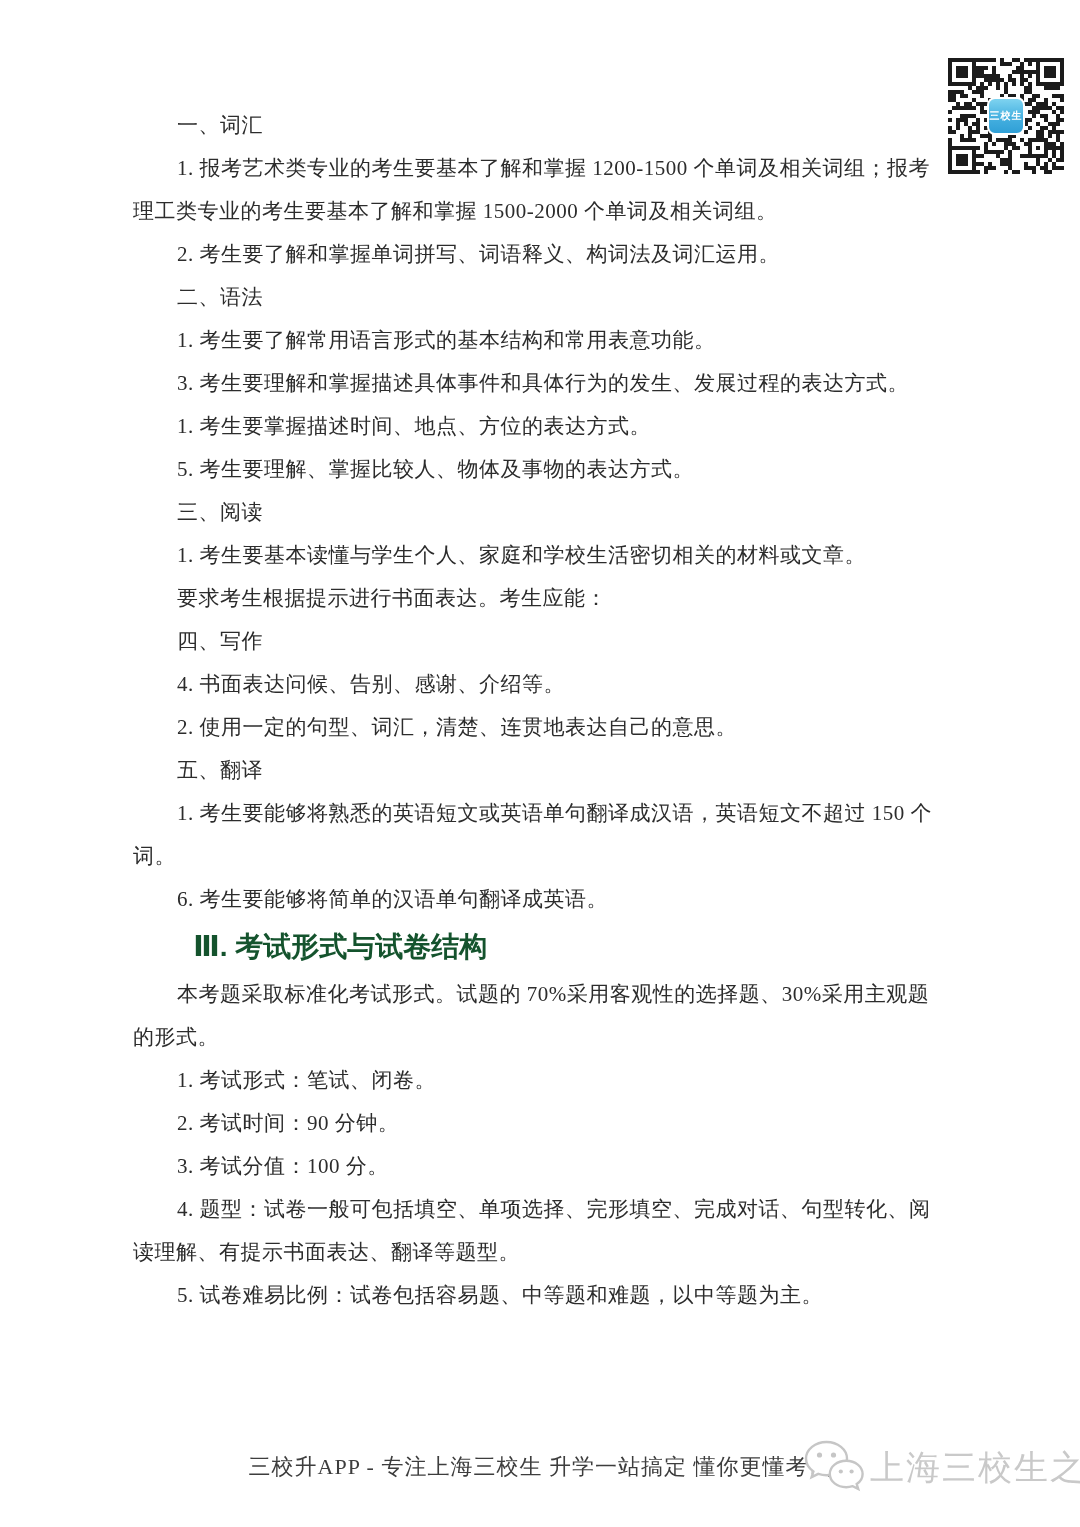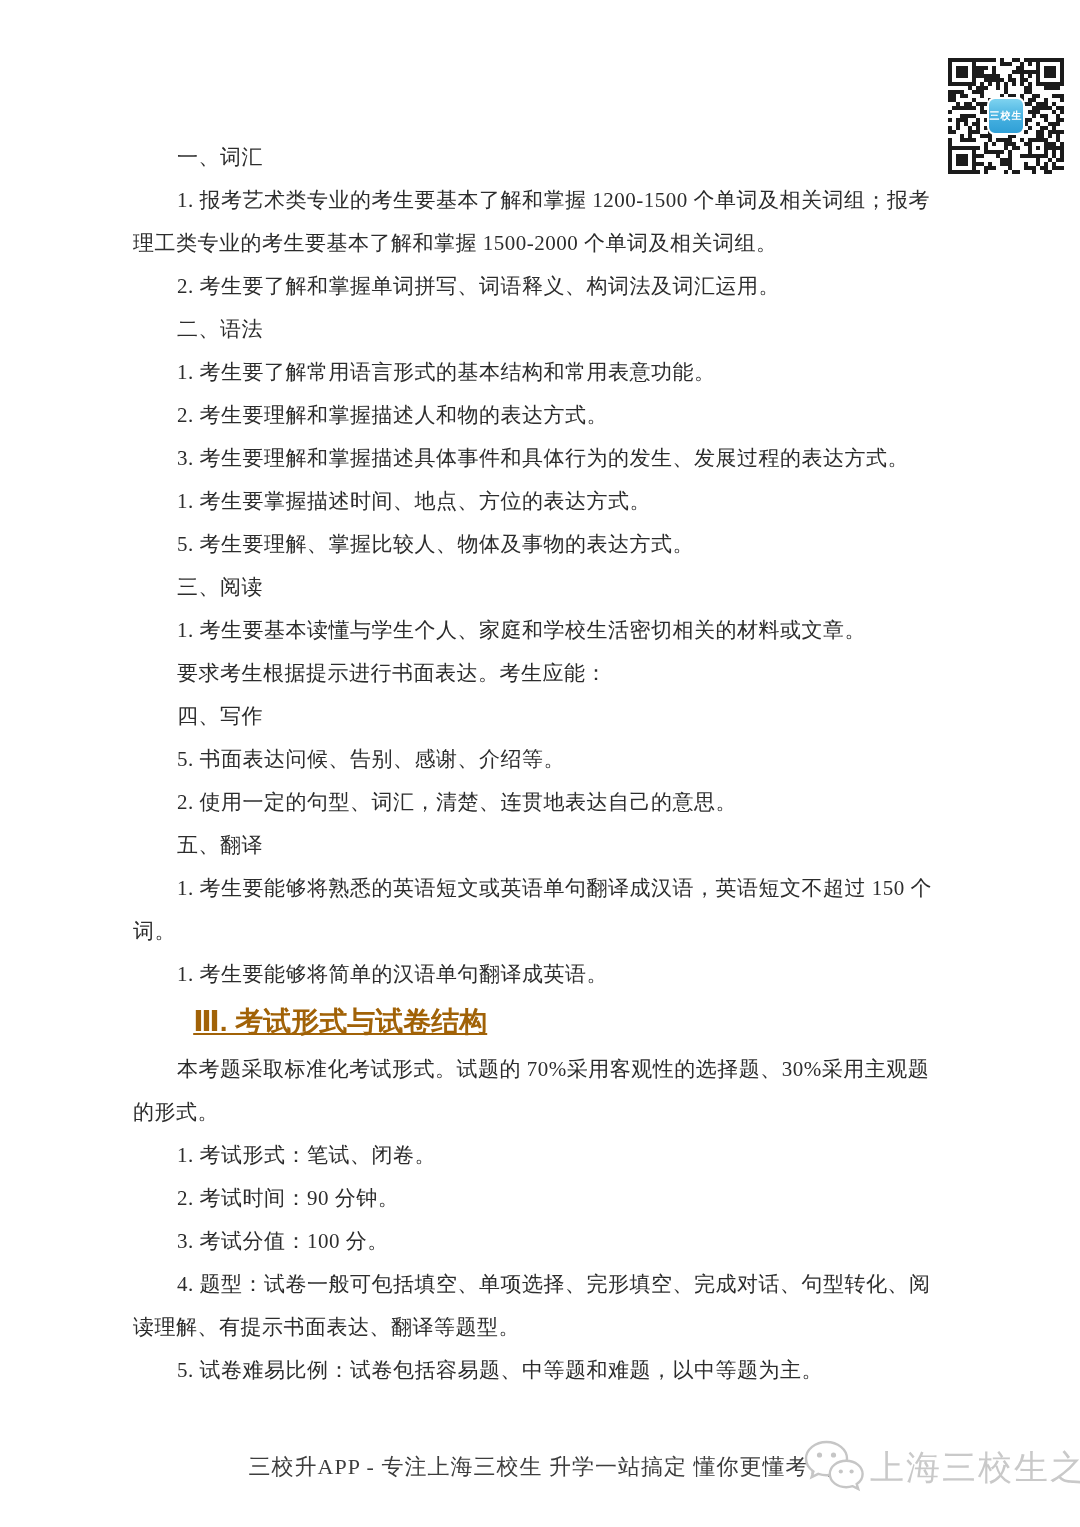--- a/index.html
+++ b/index.html
@@ -6,39 +6,38 @@
   .page{
     position:relative;
     width:1080px;height:1527px;
     background:#ffffff;
     overflow:hidden;
     font-family:"Liberation Serif","DejaVu Serif",serif;
     color:#2c2c2c;
   }
   .doc-body{
     position:absolute;
-    left:133px;top:136px;
+    left:133px;top:104px;
     width:807px;
     font-size:21px;
     line-height:43px;
   }
   .doc-body p.body{
     margin:0;
     text-indent:2.1em;
     letter-spacing:0.5px;
   }
   .doc-body p.h2{
     margin:2px 0;
     font-family:"Liberation Sans","DejaVu Sans",sans-serif;
     font-weight:bold;
     font-size:28px;
     line-height:48px;
     text-indent:2.15em;
-    color:#a16207;
-    text-decoration:underline;
+    color:#14532d;
   }
   
   .qr{
     position:absolute;
     top:58px;left:948px;
     width:116px;height:116px;
     background:#ffffff;
   }
   .qr-modules{
     display:grid;
@@ -95,33 +94,32 @@
 <body>
 
 <div class="page">
 
   <div class="doc-body">
       <p class="body">一、词汇</p>
       <p class="body">1. 报考艺术类专业的考生要基本了解和掌握 1200-1500 个单词及相关词组；报考理工类专业的考生要基本了解和掌握 1500-2000 个单词及相关词组。</p>
       <p class="body">2. 考生要了解和掌握单词拼写、词语释义、构词法及词汇运用。</p>
       <p class="body">二、语法</p>
       <p class="body">1. 考生要了解常用语言形式的基本结构和常用表意功能。</p>
-      <p class="body">2. 考生要理解和掌握描述人和物的表达方式。</p>
       <p class="body">3. 考生要理解和掌握描述具体事件和具体行为的发生、发展过程的表达方式。</p>
       <p class="body">1. 考生要掌握描述时间、地点、方位的表达方式。</p>
       <p class="body">5. 考生要理解、掌握比较人、物体及事物的表达方式。</p>
       <p class="body">三、阅读</p>
       <p class="body">1. 考生要基本读懂与学生个人、家庭和学校生活密切相关的材料或文章。</p>
       <p class="body">要求考生根据提示进行书面表达。考生应能：</p>
       <p class="body">四、写作</p>
-      <p class="body">5. 书面表达问候、告别、感谢、介绍等。</p>
+      <p class="body">4. 书面表达问候、告别、感谢、介绍等。</p>
       <p class="body">2. 使用一定的句型、词汇，清楚、连贯地表达自己的意思。</p>
       <p class="body">五、翻译</p>
       <p class="body">1. 考生要能够将熟悉的英语短文或英语单句翻译成汉语，英语短文不超过 150 个词。</p>
-      <p class="body">1. 考生要能够将简单的汉语单句翻译成英语。</p>
+      <p class="body">6. 考生要能够将简单的汉语单句翻译成英语。</p>
       <p class="h2">Ⅲ. 考试形式与试卷结构</p>
       <p class="body">本考题采取标准化考试形式。试题的 70%采用客观性的选择题、30%采用主观题的形式。</p>
       <p class="body">1. 考试形式：笔试、闭卷。</p>
       <p class="body">2. 考试时间：90 分钟。</p>
       <p class="body">3. 考试分值：100 分。</p>
       <p class="body">4. 题型：试卷一般可包括填空、单项选择、完形填空、完成对话、句型转化、阅读理解、有提示书面表达、翻译等题型。</p>
       <p class="body">5. 试卷难易比例：试卷包括容易题、中等题和难题，以中等题为主。</p>
     </div>
 
   <div class="qr">

